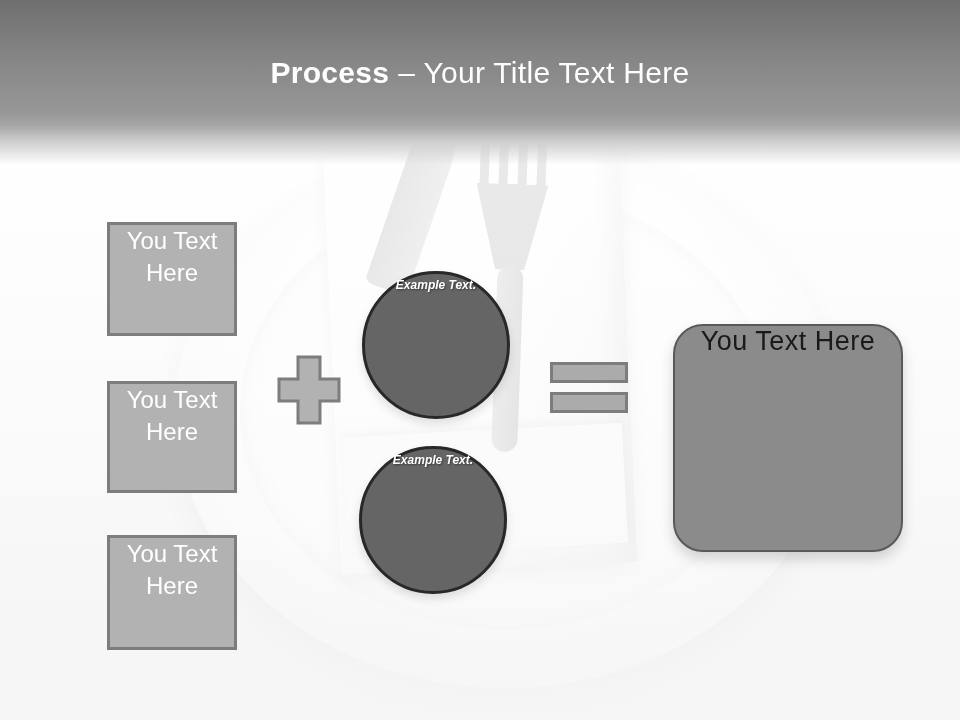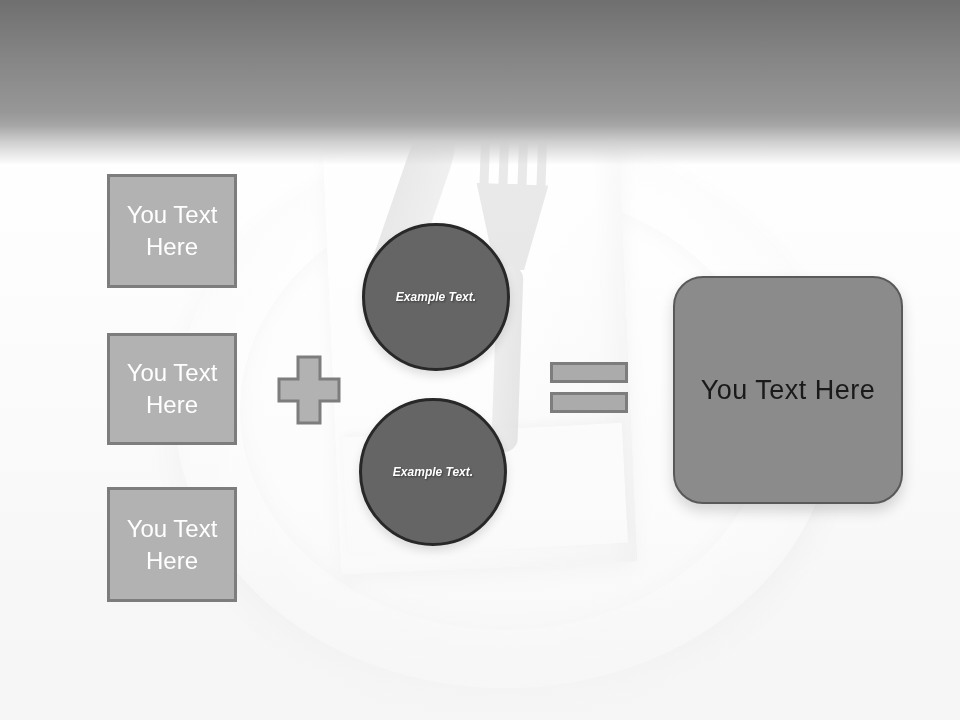--- a/index.html
+++ b/index.html
@@ -62,21 +62,21 @@
   .fork-handle{
     position:absolute;left:24px;top:146px;width:26px;height:186px;
     background:linear-gradient(to right,#d6d6d6,#c3c3c3);border-radius:13px;
   }
   .photo-fade{
     position:absolute;inset:0;pointer-events:none;
     background:linear-gradient(to bottom,rgba(250,250,250,0) 72%,rgba(246,246,246,.85) 100%);
   }
 
   
-  .shape{position:absolute;display:flex;align-items:center;justify-content:center;text-align:center;}
+  .shape{position:absolute;display:flex;justify-content:center;text-align:center;margin-top:48px;}
   .input-box{
     left:107px;width:130px;background:#b2b2b2;border:3px solid #7d7d7d;
     color:#ffffff;font-size:24px;line-height:32px;padding:0 8px;
   }
   .box1{top:174px;height:114px;}
   .box2{top:333px;height:112px;}
   .box3{top:487px;height:115px;}
 
   .circle{
     background:#656565;border:3px solid #282828;border-radius:50%;
@@ -119,20 +119,23 @@
       <div class="tine t2"></div>
       <div class="tine t3"></div>
       <div class="tine t4"></div>
       <div class="fork-head"></div>
       <div class="fork-handle"></div>
     </div>
   </div>
   <div class="photo-fade"></div>
 
   <div class="header"></div>
+  <div class="title">
+    <span class="em">Process</span><span class="rest">– Your Title Text Here</span>
+  </div>
 
   <div class="shape input-box box1">
     <span>You Text Here</span>
   </div>
   <div class="shape input-box box2">
     <span>You Text Here</span>
   </div>
   <div class="shape input-box box3">
     <span>You Text Here</span>
   </div>

